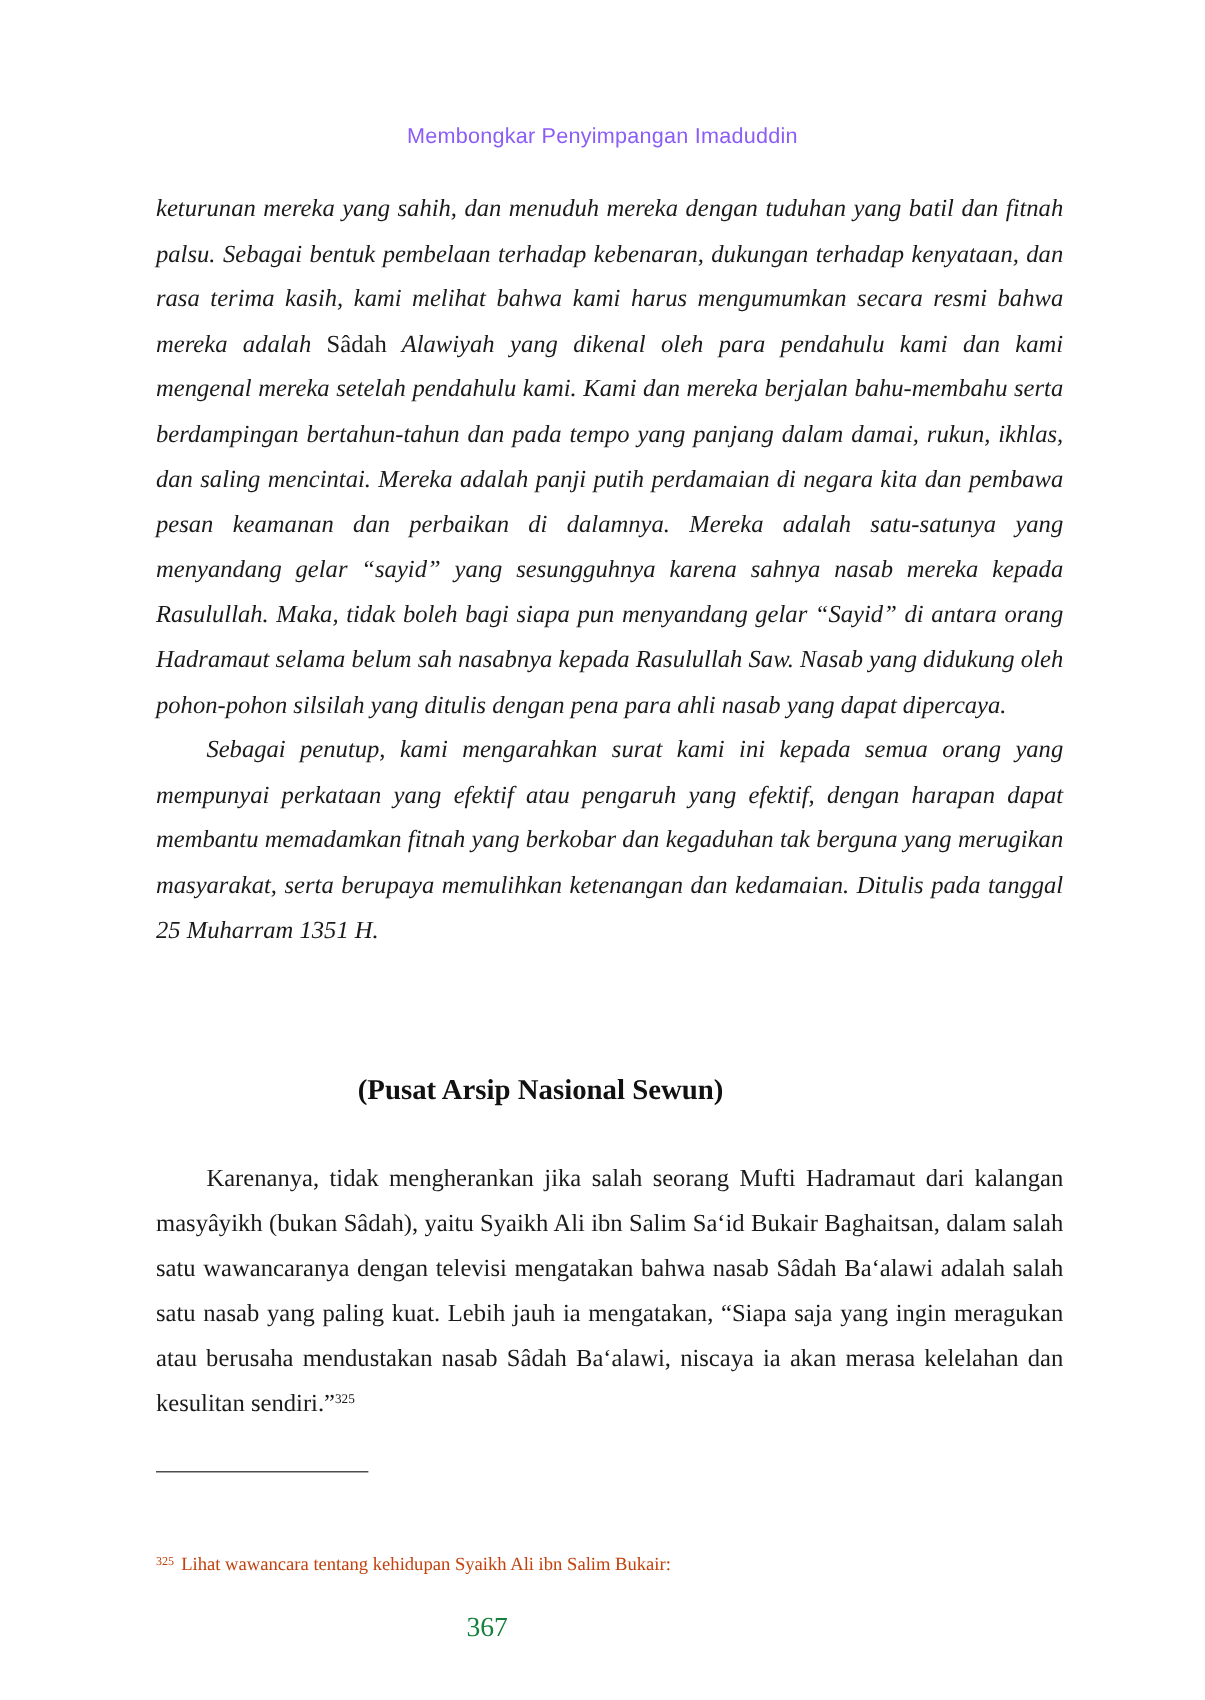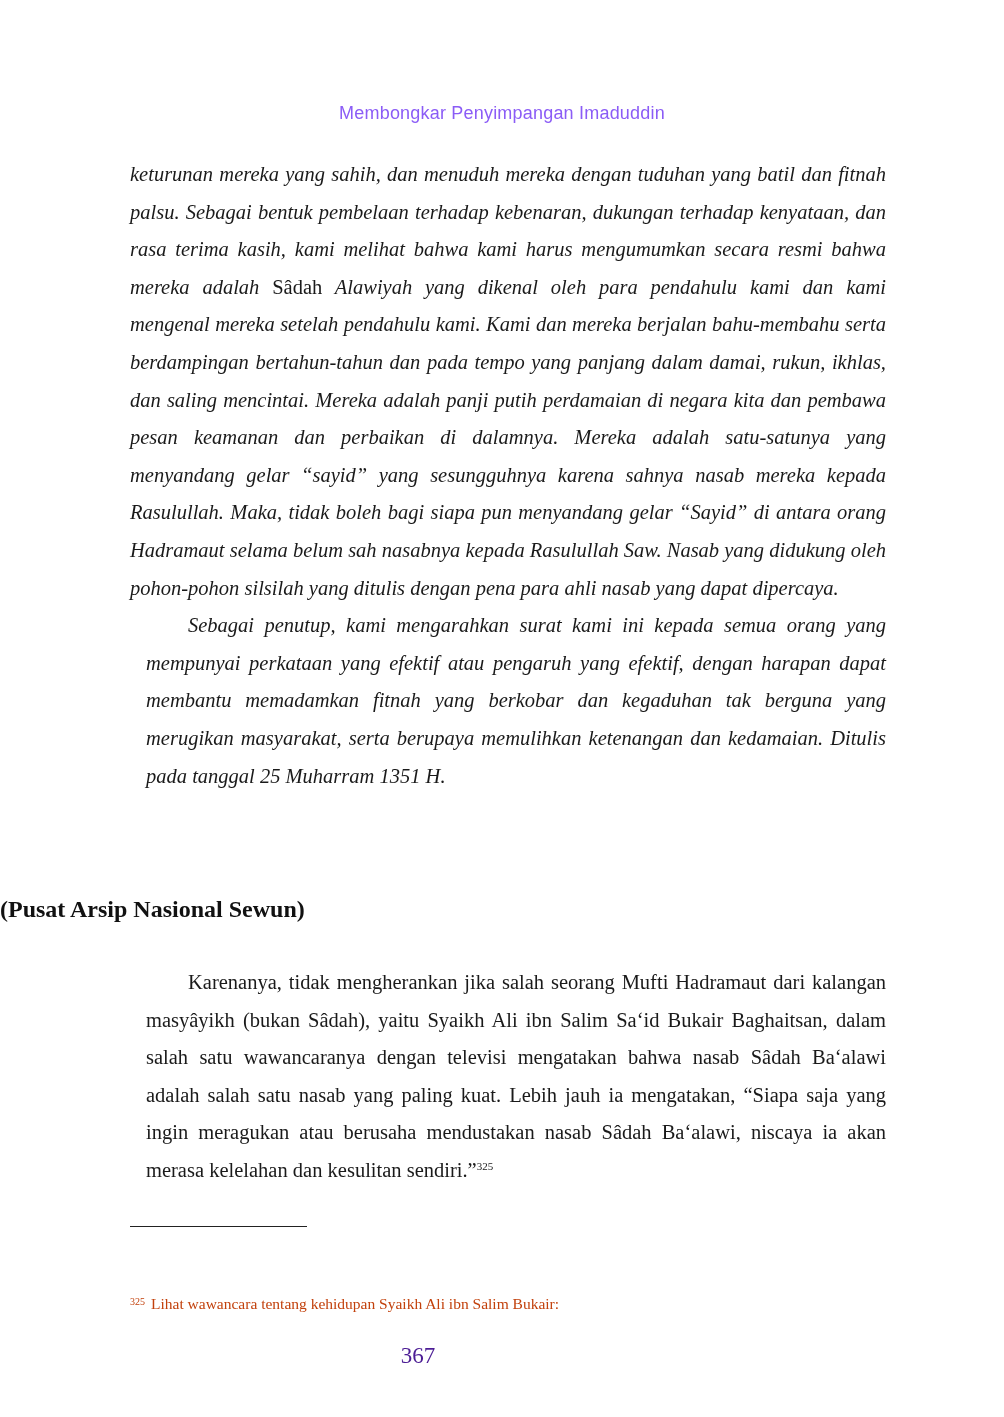--- a/index.html
+++ b/index.html
@@ -36,36 +36,35 @@
       text-align: justify;
     }
     .text-block.italic {
       font-style: italic;
     }
     .para {
       margin: 0;
     }
     .para.indent {
       text-indent: 42px;
-      margin-left: 16px;
     }
     .upright {
       font-style: normal;
     }
     .it {
     }
     #quoted-letter {
       top: 156px;
     }
     .section-heading {
       position: absolute;
       top: 896px;
-      left: 0;
+      left: 16px;
       width: 869px;
-      text-align: left;
+      text-align: center;
       font-family: "Liberation Serif", serif;
       font-weight: bold;
       font-size: 24px;
       color: #111;
     }
     #body-text {
       top: 964px;
     }
     sup.fnref {
       font-size: 11px;
@@ -98,26 +97,26 @@
       top: -2px;
       margin-right: 6px;
     }
     .footnote .fn-line2 {
       display: block;
       padding-left: 30px;
     }
     .page-number {
       position: absolute;
       top: 1343px;
-      left: 12px;
+      left: 0;
       width: 812px;
       text-align: center;
       font-family: "Liberation Serif", serif;
       font-size: 23px;
-      color: #4c1d95;
+      color: #15803d;
     }
   </style>
 </head>
 <body>
 
 <div class="running-header">Membongkar Penyimpangan Imaduddin</div>
 
 <div class="text-block italic" id="quoted-letter">
   <p class="para"><span>keturunan mereka yang sahih, dan menuduh mereka dengan tuduhan yang batil dan fitnah palsu. Sebagai bentuk pembelaan terhadap kebenaran, dukungan terhadap kenyataan, dan rasa terima kasih, kami melihat bahwa kami harus mengumumkan secara resmi bahwa mereka adalah </span><span class="upright">Sâdah</span><span> Alawiyah yang dikenal oleh para pendahulu kami dan kami mengenal mereka setelah pendahulu kami. Kami dan mereka berjalan bahu-membahu serta berdampingan bertahun-tahun dan pada tempo yang panjang dalam damai, rukun, ikhlas, dan saling mencintai. Mereka adalah panji putih perdamaian di negara kita dan pembawa pesan keamanan dan perbaikan di dalamnya. Mereka adalah satu-satunya yang menyandang gelar “sayid” yang sesungguhnya karena sahnya nasab mereka kepada Rasulullah. Maka, tidak boleh bagi siapa pun menyandang gelar “Sayid” di antara orang Hadramaut selama belum sah nasabnya kepada Rasulullah Saw. Nasab yang didukung oleh pohon-pohon silsilah yang ditulis dengan pena para ahli nasab yang dapat dipercaya.</span></p>
   <p class="para indent">Sebagai penutup, kami mengarahkan surat kami ini kepada semua orang yang mempunyai perkataan yang efektif atau pengaruh yang efektif, dengan harapan dapat membantu memadamkan fitnah yang berkobar dan kegaduhan tak berguna yang merugikan masyarakat, serta berupaya memulihkan ketenangan dan kedamaian. Ditulis pada tanggal 25 Muharram 1351 H.</p>

